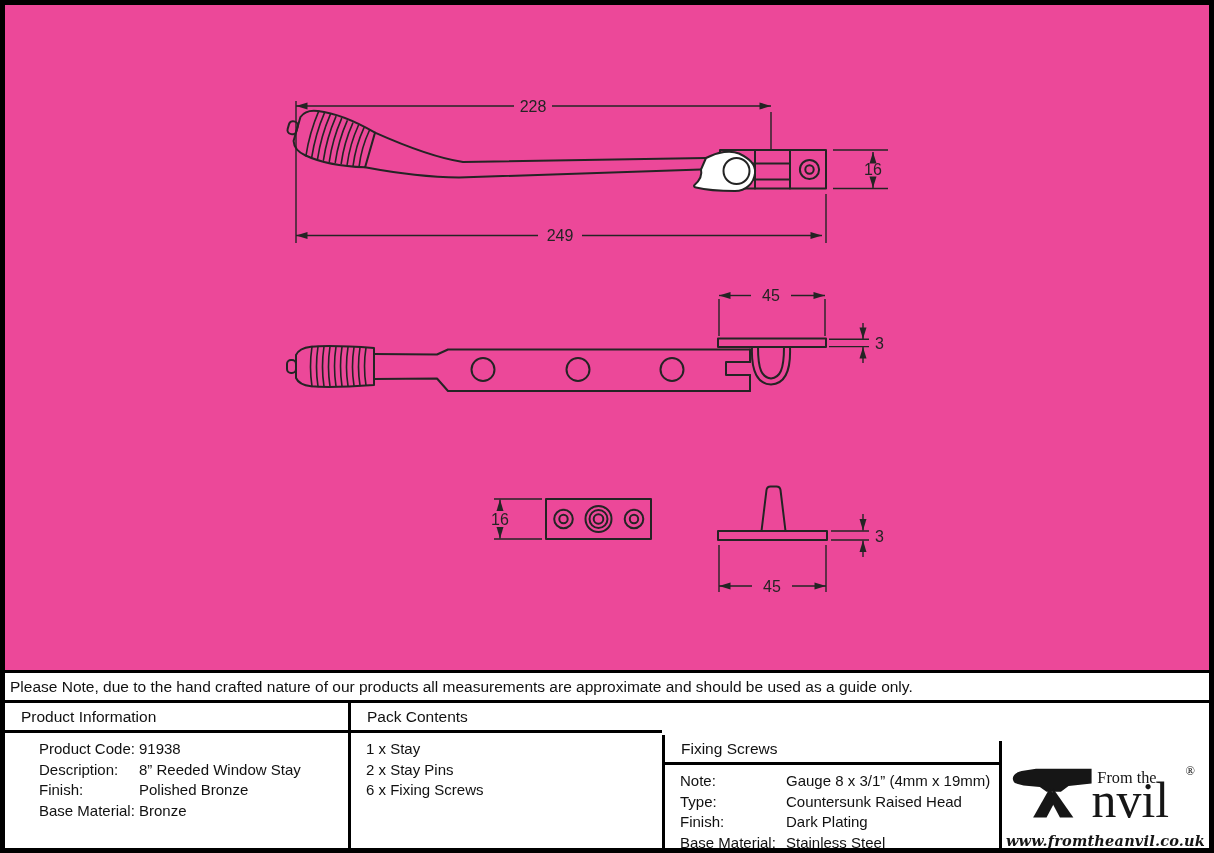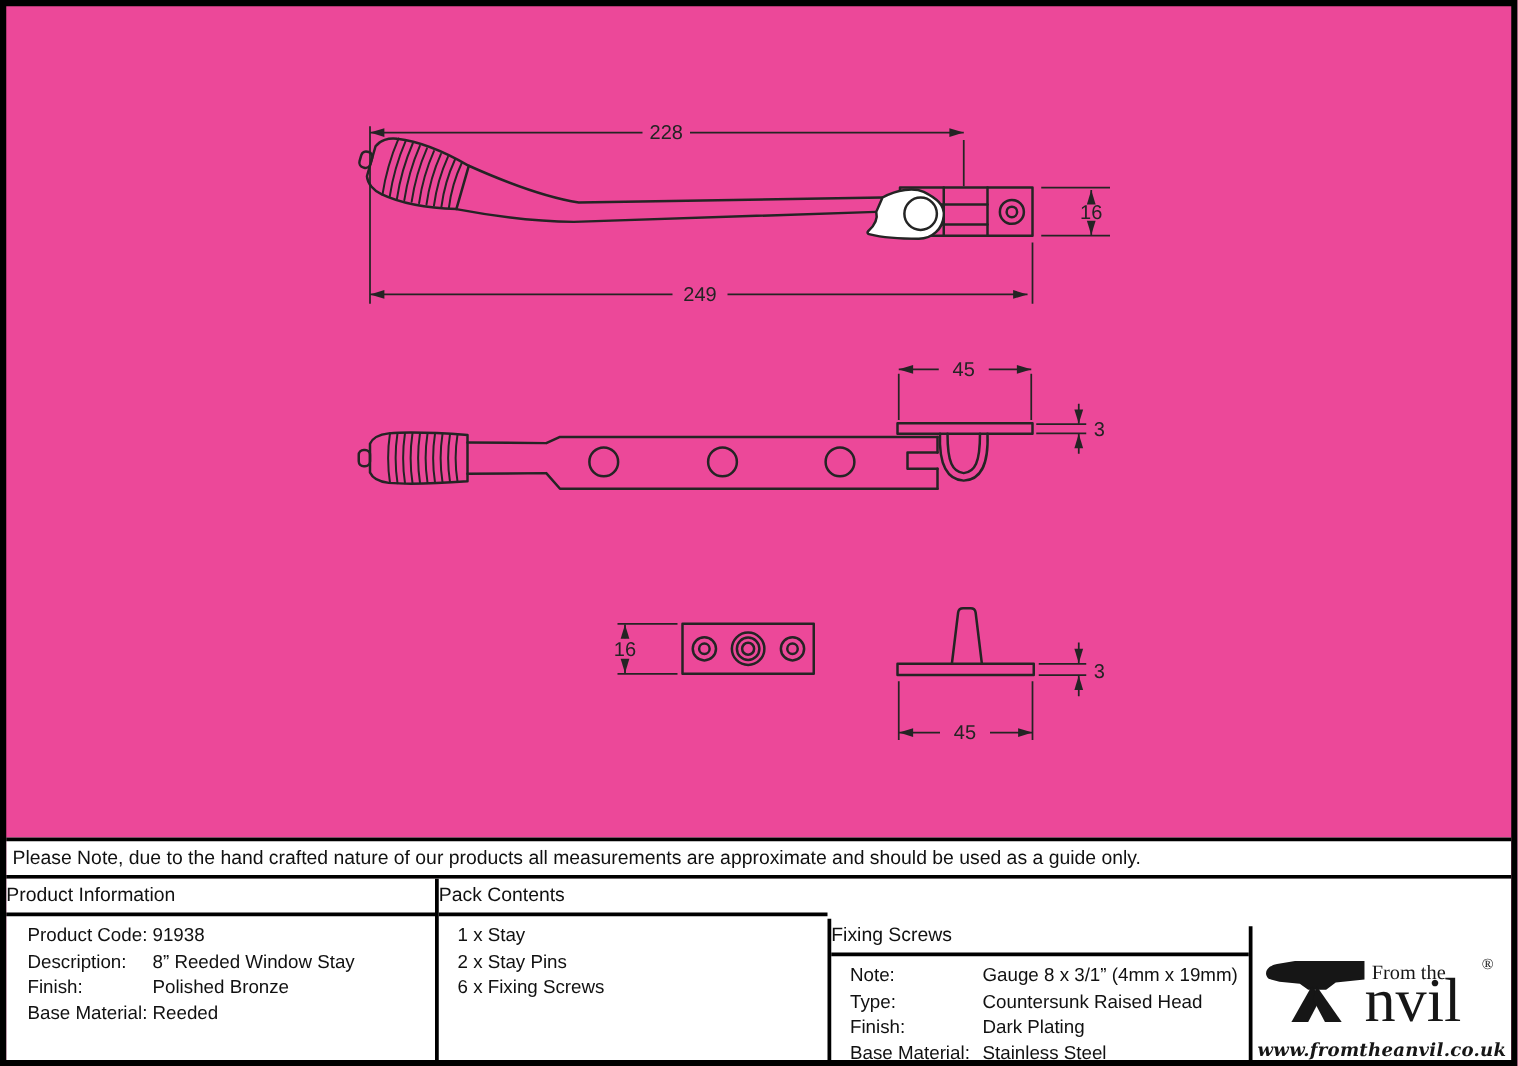--- a/index.html
+++ b/index.html
@@ -13,24 +13,24 @@
             padding-left:5px;font-size:15.5px;background:#fff;z-index:2;}
 
   .tables{position:absolute;left:5px;right:5px;top:703px;bottom:5px;display:flex;z-index:2;background:#fff;}
   .tcol{box-sizing:border-box;}
   .tcol + .tcol{border-left:3px solid #000;}
   .col-product{width:343px;}
   .col-pack{width:314px;}
   .col-fixing{width:337px;margin-top:32px;}
   .col-logo{flex:1;display:flex;flex-direction:column;align-items:center;justify-content:center;margin-top:38px;}
   .col-header{height:30px;box-sizing:border-box;border-bottom:3px solid #000;display:flex;
-              align-items:center;font-size:15.5px;}
+              align-items:center;padding-left:16px;font-size:15.5px;}
   .col-body{padding-top:5px;font-size:15px;}
   .spec-row{display:flex;height:20.8px;align-items:center;}
-  .col-product .spec-row{padding-left:17px;}
+  .col-product .spec-row{padding-left:34px;}
   .col-fixing .spec-row{padding-left:15px;}
   .col-product .spec-label{width:100px;flex:none;}
   .col-fixing .spec-label{width:106px;flex:none;}
   .pack-item{height:20.8px;display:flex;align-items:center;padding-left:15px;}
 
   .logo-block{display:flex;flex-direction:column;align-items:center;margin-top:-2px;}
   .logo-url{font-family:"DejaVu Serif",serif;font-style:italic;font-weight:bold;
             font-size:14.5px;letter-spacing:.2px;margin-top:1px;color:#161616;}
 </style>
 </head>
@@ -195,21 +195,21 @@
         <div class="spec-row">
           <span class="spec-label">Description:</span>
           <span class="spec-value">8” Reeded Window Stay</span>
         </div>
         <div class="spec-row">
           <span class="spec-label">Finish:</span>
           <span class="spec-value">Polished Bronze</span>
         </div>
         <div class="spec-row">
           <span class="spec-label">Base Material:</span>
-          <span class="spec-value">Reeded</span>
+          <span class="spec-value">Bronze</span>
         </div>
       </div>
     </div>
 
     <div class="tcol col-pack">
       <div class="col-header">Pack Contents</div>
       <div class="col-body">
         <div class="pack-item">1 x Stay</div>
         <div class="pack-item">2 x Stay Pins</div>
         <div class="pack-item">6 x Fixing Screws</div>

